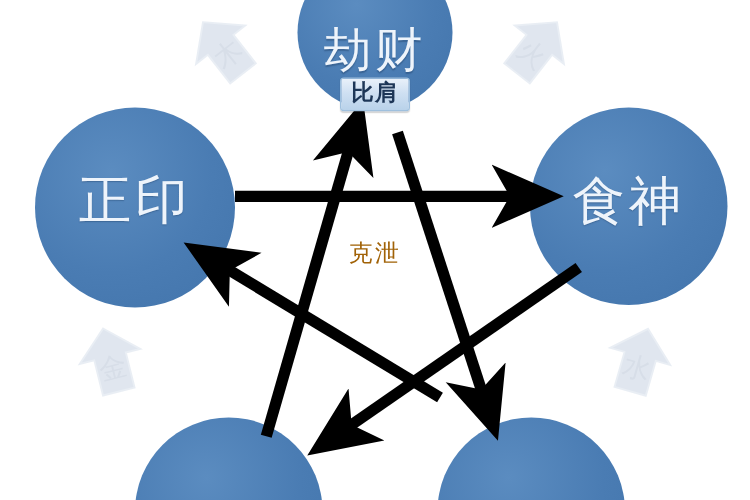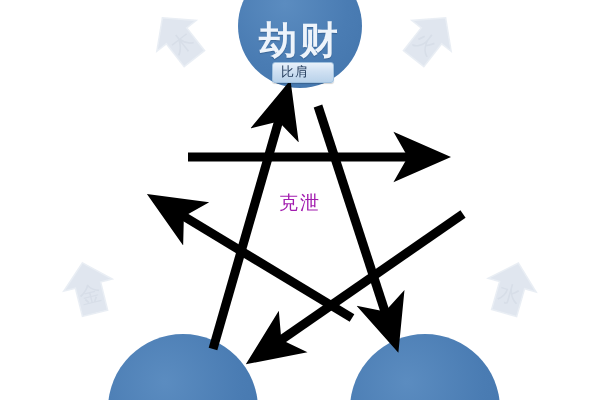--- a/index.html
+++ b/index.html
@@ -27,40 +27,41 @@
     border-radius: 50%;
     background: radial-gradient(circle at 38% 32%, #5b8cc0 0%, #4a7cb3 55%, #4274ab 100%);
     box-shadow: 0 0 0 0 rgba(0,0,0,0);
     display: flex;
     align-items: center;
     justify-content: center;
     z-index: 2;
   }
   .node-label {
     color: #eef4fb;
-    font-weight: 700;
+    font-weight: 400;
     letter-spacing: 3px;
     text-shadow: 0 1px 1px rgba(20,50,85,0.35);
     line-height: 1;
     white-space: nowrap;
     user-select: none;
   }
   .badge {
     position: absolute;
     background: linear-gradient(to bottom, #e9f1fa 0%, #cfe0f2 45%, #b9d2ea 100%);
     border: 1px solid #9fc0de;
     border-radius: 3px;
     color: #1d3657;
-    font-size: 13px;
+    font-size: 18px;
     letter-spacing: 1px;
-    padding: 2px 24px 3px 8px;
+    padding: 2px 8px 3px 8px;
     line-height: 1.1;
     white-space: nowrap;
     box-shadow: 0 1px 1px rgba(0,0,0,0.18);
     z-index: 4;
+    font-weight: bold;
   }
 
   
   #node-top      { left: 238px; top: -36px;  width: 124px; height: 124px; }
   #node-left     { left: 28px;  top: 86px;   width: 160px; height: 160px; }
   #node-right    { left: 424px; top: 86px;   width: 158px; height: 158px; }
   #node-bottomleft  { left: 108px; top: 334px; width: 150px; height: 150px; }
   #node-bottomright { left: 350px; top: 334px; width: 150px; height: 150px; }
 
   #node-top .node-label      { font-size: 38px; position: relative; top: 14px; }
@@ -71,21 +72,21 @@
   #badge-left       { left: 68px;  top: 198px; }
   #badge-right      { left: 474px; top: 198px; }
 
   
   #center-label {
     position: absolute;
     left: 0; right: 0;
     top: 190px;
     text-align: center;
     font-size: 19px;
-    color: #a21caf;
+    color: #a16207;
     letter-spacing: 2px;
     z-index: 5;
     user-select: none;
   }
 
   
   #arrows {
     position: absolute;
     left: 0;
     top: 0;
@@ -171,21 +172,27 @@
     </g>
   </svg>
 
   <div id="center-label">克泄</div>
 
   <div class="node" id="node-top">
     <span class="node-label">劫财</span>
   </div>
   <div class="badge" id="badge-top">比肩</div>
 
-
+  <div class="node" id="node-left">
+    <span class="node-label">正印</span>
+  </div>
+
+  <div class="node" id="node-right">
+    <span class="node-label">食神</span>
+  </div>
 
   <div class="node" id="node-bottomleft">
     
   </div>
 
   <div class="node" id="node-bottomright">
     
   </div>
 
 </div>

